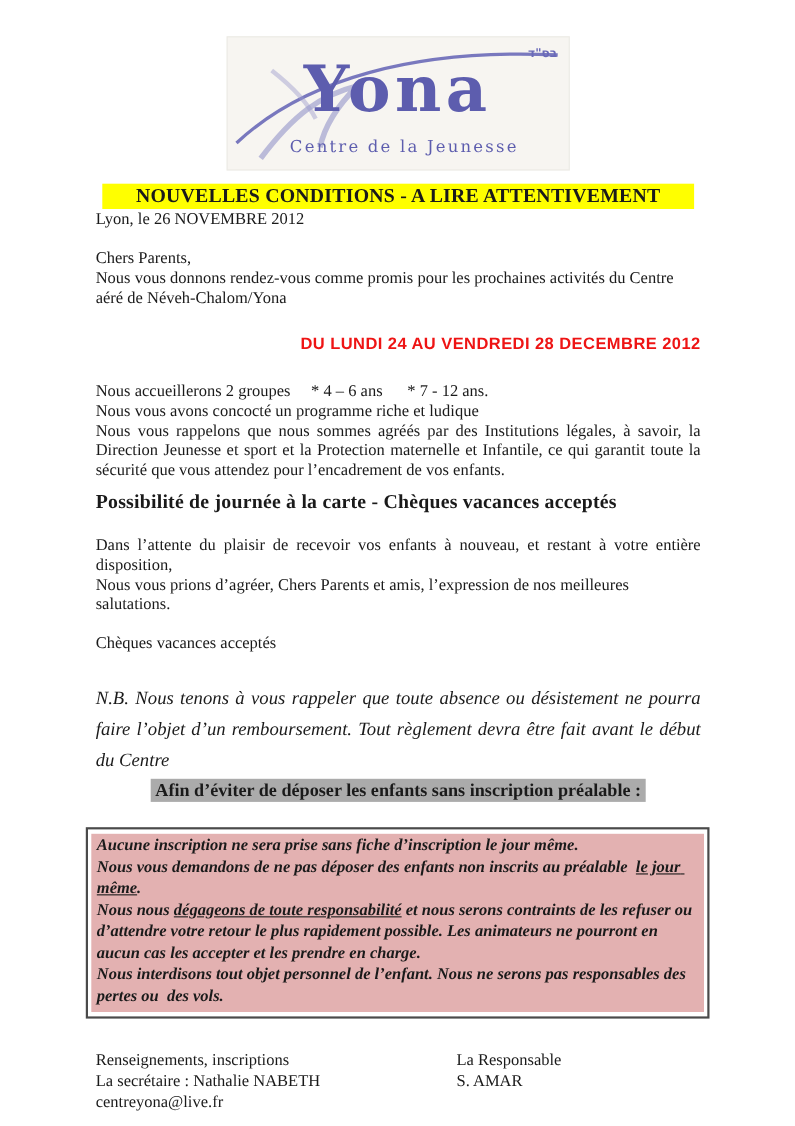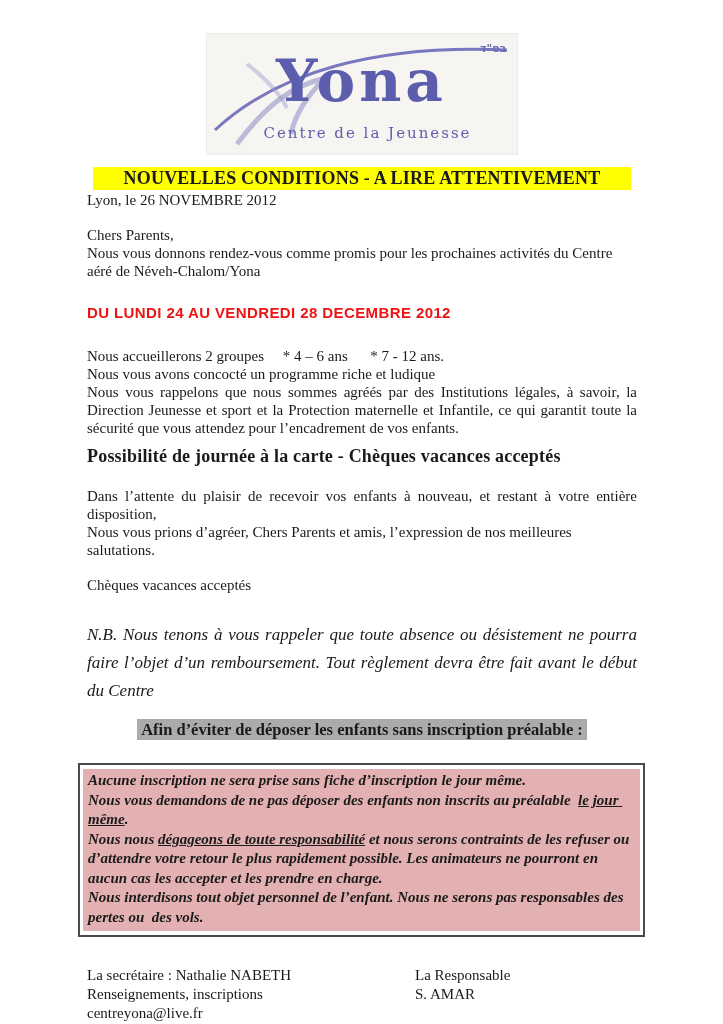--- a/index.html
+++ b/index.html
@@ -48,21 +48,21 @@
   }
   .date-line { font-size: 15px; margin-top: 2px; }
 
   
   p.body-text { font-size: 15px; line-height: 18px; }
   .justify { text-align: justify; }
   .pre { white-space: pre-wrap; }
   .salutation { margin-top: 17px; }
 
   .dates-heading {
-    margin: 24px 0 0 0; text-align: left;
+    margin: 24px 0 0 0; text-align: right;
     font-family: "Liberation Sans", sans-serif;
     font-weight: bold; font-size: 15px; letter-spacing: 0.4px;
     color: #ee1414;
   }
 
   .groups-block { margin-top: 26px; }
 
   .bold-heading {
     margin-top: 9px;
     font-weight: bold; font-size: 18px; letter-spacing: 0.2px;
@@ -71,21 +71,21 @@
   .closing-block { margin-top: 20px; }
   .cheques-line { margin-top: 17px; }
 
   .nb-block {
     margin-top: 27px;
     font-style: italic; font-size: 17px; line-height: 28px;
     text-align: justify;
   }
   .nb-block .nb-label { font-weight: normal; }
 
-  .gray-line { margin-top: 15px; text-align: center; }
+  .gray-line { margin-top: 4px; text-align: center; }
   .gray-line span {
     background: #ababab; font-weight: bold; font-size: 16.5px;
     padding: 1px 4px;
   }
 
   
   .warning-box {
     margin: 23px -8px 4px -9px;
     border: 2px solid #4a4a4a;
     padding: 4px 3px;
@@ -160,22 +160,22 @@
       <div class="warning-inner">
         <span class="pre">Aucune inscription ne sera prise sans fiche d’inscription le jour même.</span><br>
         <span class="pre">Nous vous demandons de ne pas déposer des enfants non inscrits au préalable  </span><span class="u pre">le jour même</span><span class="pre">.</span><br>
         <span class="pre">Nous nous </span><span class="u pre">dégageons de toute responsabilité</span><span class="pre"> et nous serons contraints de les refuser ou d’attendre votre retour le plus rapidement possible. Les animateurs ne pourront en aucun cas les accepter et les prendre en charge.</span><br>
         <span class="pre">Nous interdisons tout objet personnel de l’enfant. Nous ne serons pas responsables des pertes ou  des vols.</span>
       </div>
     </div>
 
     <div class="signatures">
       <div class="sig-left">
+        <div>Renseignements, inscriptions</div>
         <div>La secrétaire : Nathalie NABETH</div>
-        <div>Renseignements, inscriptions</div>
         <div>centreyona@live.fr</div>
       </div>
       <div class="sig-right">
         <div>La Responsable</div>
         <div>S. AMAR</div>
       </div>
     </div>
 
   </div>
 </div>

